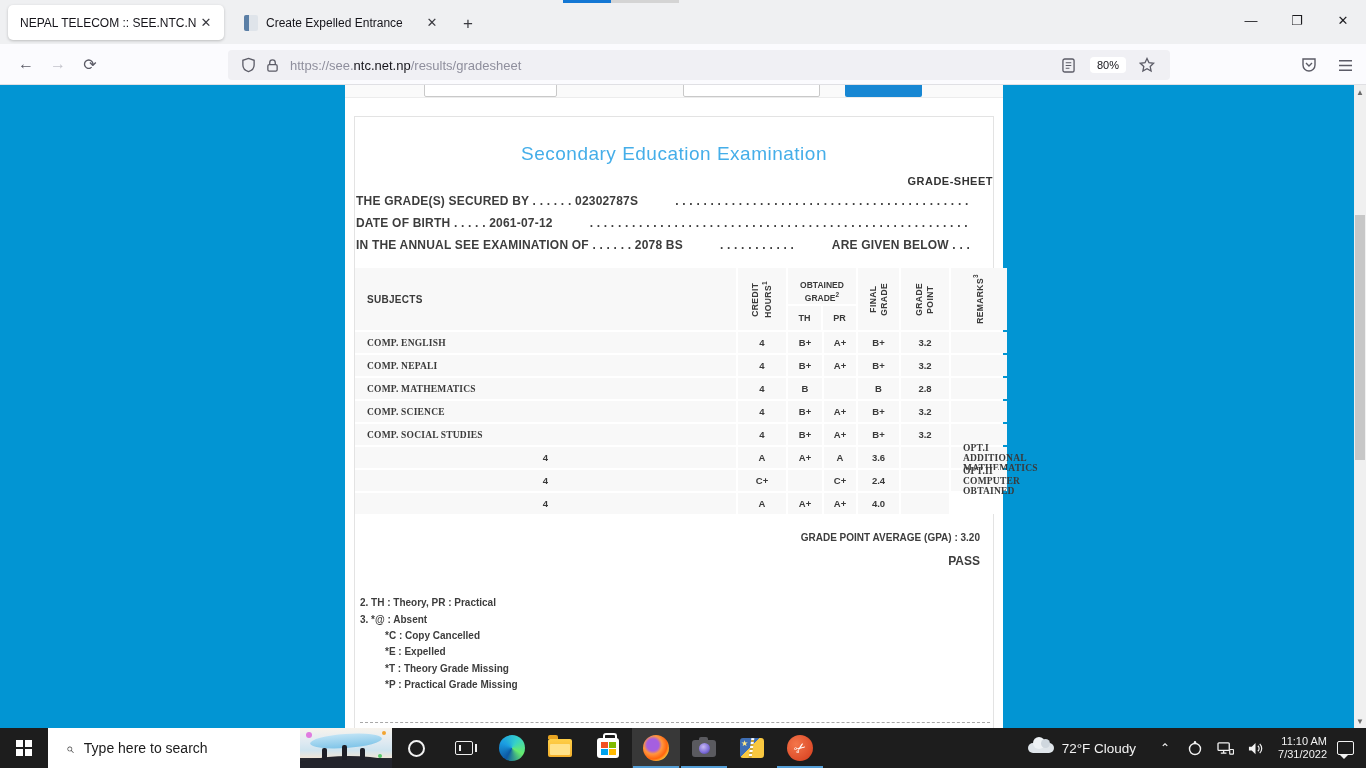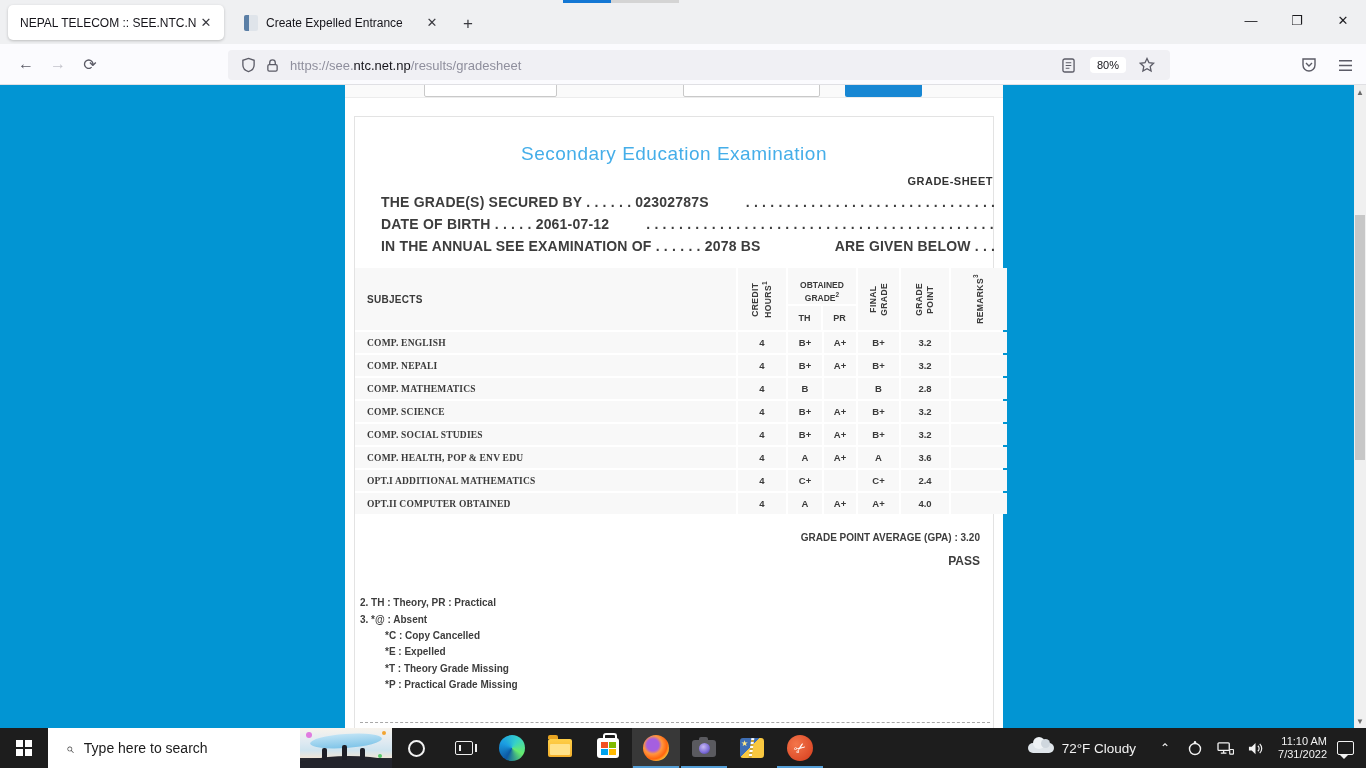--- a/index.html
+++ b/index.html
@@ -39,21 +39,21 @@
   
   #viewport { left:0; top:85px; width:1354px; height:643px; background:#0295d3; overflow:hidden; }
   #white-col { left:345px; top:0; width:658px; height:643px; background:#ffffff; }
   #form-strip { left:0; top:0; width:658px; height:13px; background:#fafafa; border-bottom:1px solid #ececec; overflow:hidden; }
   .cut-input { top:-12px; height:24px; background:#fff; border:1px solid #c9c9c9; border-radius:2px; }
   .cut-btn { top:-12px; height:24px; background:#1787d3; border-radius:2px; }
 
   #card { left:9px; top:31px; width:640px; height:640px; background:#ffffff; border:1px solid #e3e3e3; }
   .heading { top:26px; left:0; width:100%; text-align:center; color:#45aee9; font-size:19px; letter-spacing:.5px; }
   .subheading { top:58px; left:0; width:100%; text-align:right; color:#333; font-size:11px; font-weight:700; letter-spacing:.5px; }
-  .info-line { left:26px; width:614px; height:13px; display:flex; font-size:14px; font-weight:700; color:#3d3d3d; letter-spacing:.2px; white-space:nowrap;gap:33px; }
+  .info-line { left:1px; width:614px; height:13px; display:flex; font-size:12px; font-weight:700; color:#3d3d3d; letter-spacing:.2px; white-space:nowrap;gap:33px; }
   .info-line .fill { flex:1; overflow:hidden; margin-left:4px; }
   .info-line .right { margin-left:4px; }
 
   
   #gtable { left:0; top:151px; width:640px; display:grid;
             grid-template-columns:381px 48px 34px 32px 41px 48px 56px; gap:2px; background:#fff; }
   .hcell { background:#f8f8f8; height:62px; display:flex; align-items:center; justify-content:center; }
   .hcell.subj { justify-content:flex-start; padding-left:12px; font-size:10px; font-weight:700; color:#3a3a3a; letter-spacing:.3px; }
   .vh { writing-mode:vertical-rl; transform:rotate(180deg); font-size:8.5px; font-weight:700; color:#3a3a3a;
         letter-spacing:.4px; line-height:1.25; text-align:center; }
@@ -289,21 +289,20 @@
           <div class="bcell"></div>
 
           <div class="bcell subj">COMP. SOCIAL STUDIES</div>
           <div class="bcell">4</div>
           <div class="bcell">B+</div>
           <div class="bcell">A+</div>
           <div class="bcell">B+</div>
           <div class="bcell">3.2</div>
           <div class="bcell"></div>
 
-          <div class="bcell subj">COMP. HEALTH, POP &amp; ENV EDU</div>
           <div class="bcell">4</div>
           <div class="bcell">A</div>
           <div class="bcell">A+</div>
           <div class="bcell">A</div>
           <div class="bcell">3.6</div>
           <div class="bcell"></div>
 
           <div class="bcell subj">OPT.I ADDITIONAL MATHEMATICS</div>
           <div class="bcell">4</div>
           <div class="bcell">C+</div>

